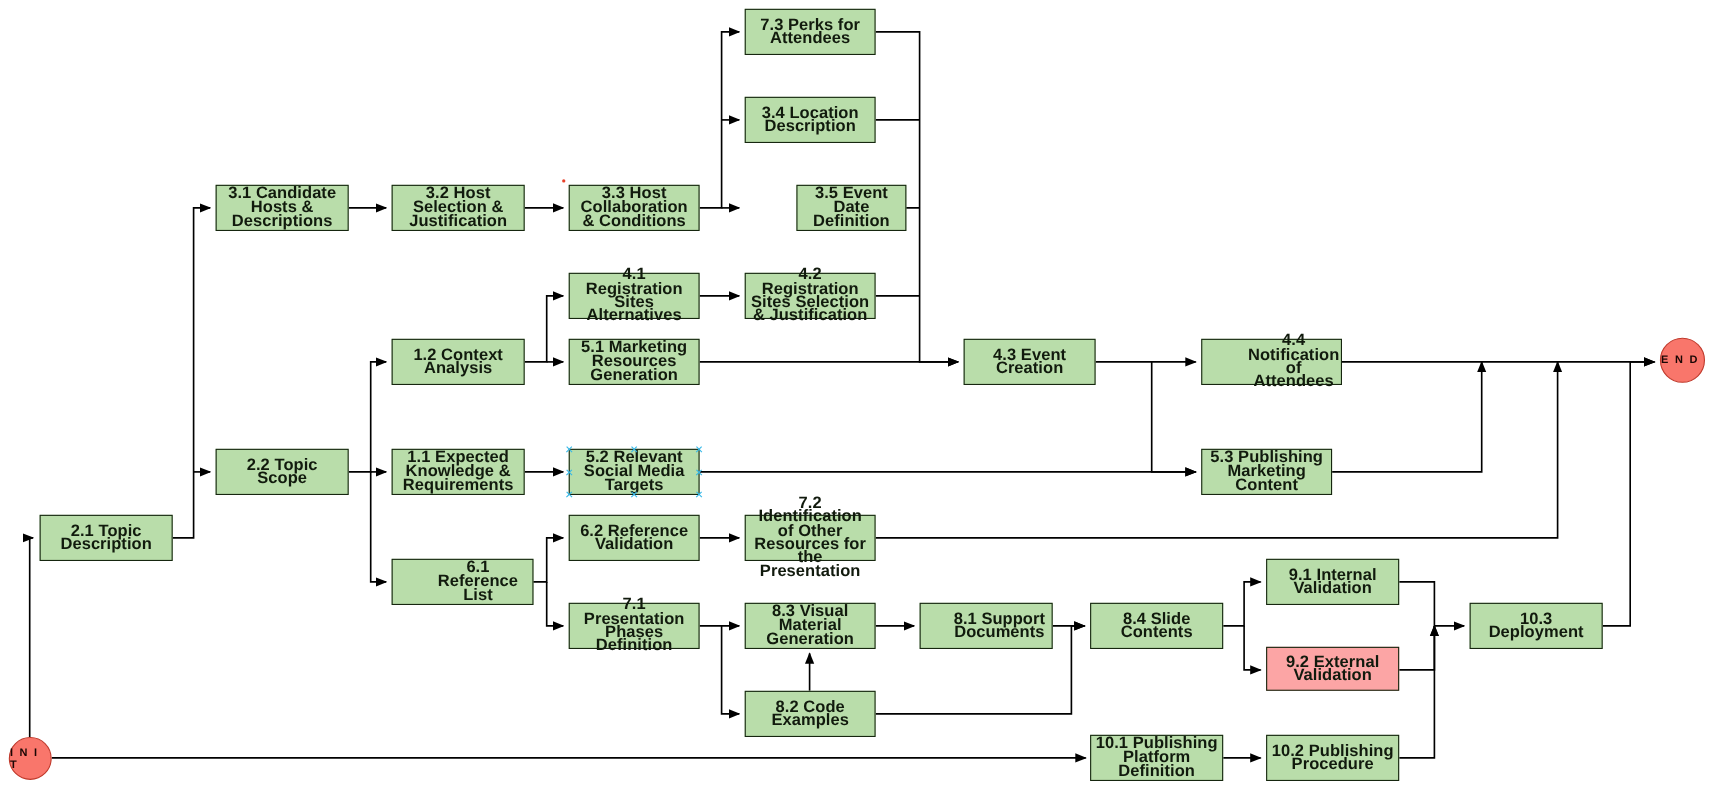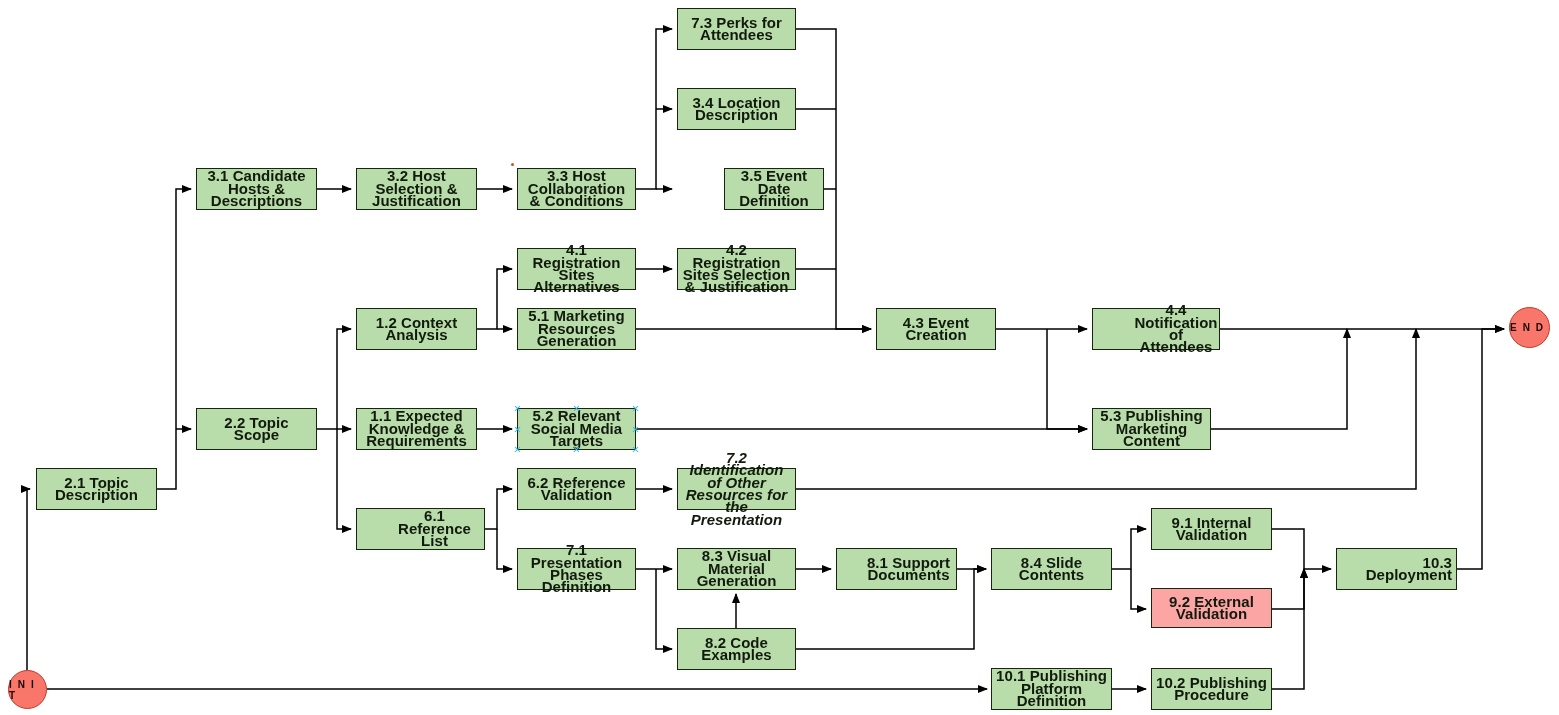--- a/index.html
+++ b/index.html
@@ -167,42 +167,42 @@
       <div class="sel-handle" style="left: 632px; top: 446px;"></div>
       <div class="node" style="left: 1092px; top: 408px; width: 119px; height: 42px; background: rgb(185, 221, 170); border-color: rgb(22, 38, 15);">
         <span>5.3 Publishing Marketing Content</span>
       </div>
       <div class="node" style="left: 36px; top: 468px; width: 121px; height: 42px; background: rgb(185, 221, 170); border-color: rgb(22, 38, 15);">
         <span>2.1 Topic Description</span>
       </div>
       <div class="node" style="left: 517px; top: 468px; width: 119px; height: 42px; background: rgb(185, 221, 170); border-color: rgb(22, 38, 15);">
         <span>6.2 Reference Validation</span>
       </div>
-      <div class="node" style="left: 677px; top: 468px; width: 119px; height: 42px; background: rgb(185, 221, 170); border-color: rgb(22, 38, 15); font-style: italic;">
+      <div class="node" style="left: 677px; top: 468px; width: 119px; height: 42px; background: rgb(185, 221, 170); border-color: rgb(22, 38, 15);">
         <span>7.2 Identification of Other Resources for the Presentation</span>
       </div>
       <div class="node" style="left: 1151px; top: 508px; width: 121px; height: 42px; background: rgb(185, 221, 170); border-color: rgb(22, 38, 15);">
         <span>9.1 Internal Validation</span>
       </div>
       <div class="node" style="left: 356px; top: 508px; width: 129px; height: 42px; background: rgb(185, 221, 170); border-color: rgb(22, 38, 15); padding-left: 32px;">
         <span>6.1 Reference List</span>
       </div>
       <div class="node" style="left: 517px; top: 548px; width: 119px; height: 42px; background: rgb(185, 221, 170); border-color: rgb(22, 38, 15);">
         <span>7.1 Presentation Phases Definition</span>
       </div>
       <div class="node" style="left: 677px; top: 548px; width: 119px; height: 42px; background: rgb(185, 221, 170); border-color: rgb(22, 38, 15);">
         <span>8.3 Visual Material Generation</span>
       </div>
       <div class="node" style="left: 836px; top: 548px; width: 121px; height: 42px; background: rgb(185, 221, 170); border-color: rgb(22, 38, 15); padding-left: 28px;">
         <span>8.1 Support Documents</span>
       </div>
       <div class="node" style="left: 991px; top: 548px; width: 121px; height: 42px; background: rgb(185, 221, 170); border-color: rgb(22, 38, 15);">
         <span>8.4 Slide Contents</span>
       </div>
-      <div class="node" style="left: 1336px; top: 548px; width: 121px; height: 42px; background: rgb(185, 221, 170); border-color: rgb(22, 38, 15); text-align: right;">
+      <div class="node" style="left: 1336px; top: 548px; width: 121px; height: 42px; background: rgb(185, 221, 170); border-color: rgb(22, 38, 15);">
         <span>10.3 Deployment</span>
       </div>
       <div class="node" style="left: 1151px; top: 588px; width: 121px; height: 40px; background: #fca5a5; border-color: rgb(22, 38, 15);">
         <span>9.2 External Validation</span>
       </div>
       <div class="node" style="left: 677px; top: 628px; width: 119px; height: 42px; background: rgb(185, 221, 170); border-color: rgb(22, 38, 15);">
         <span>8.2 Code Examples</span>
       </div>
       <div class="node" style="left: 991px; top: 668px; width: 121px; height: 42px; background: rgb(185, 221, 170); border-color: rgb(22, 38, 15);">
         <span>10.1 Publishing Platform Definition</span>

